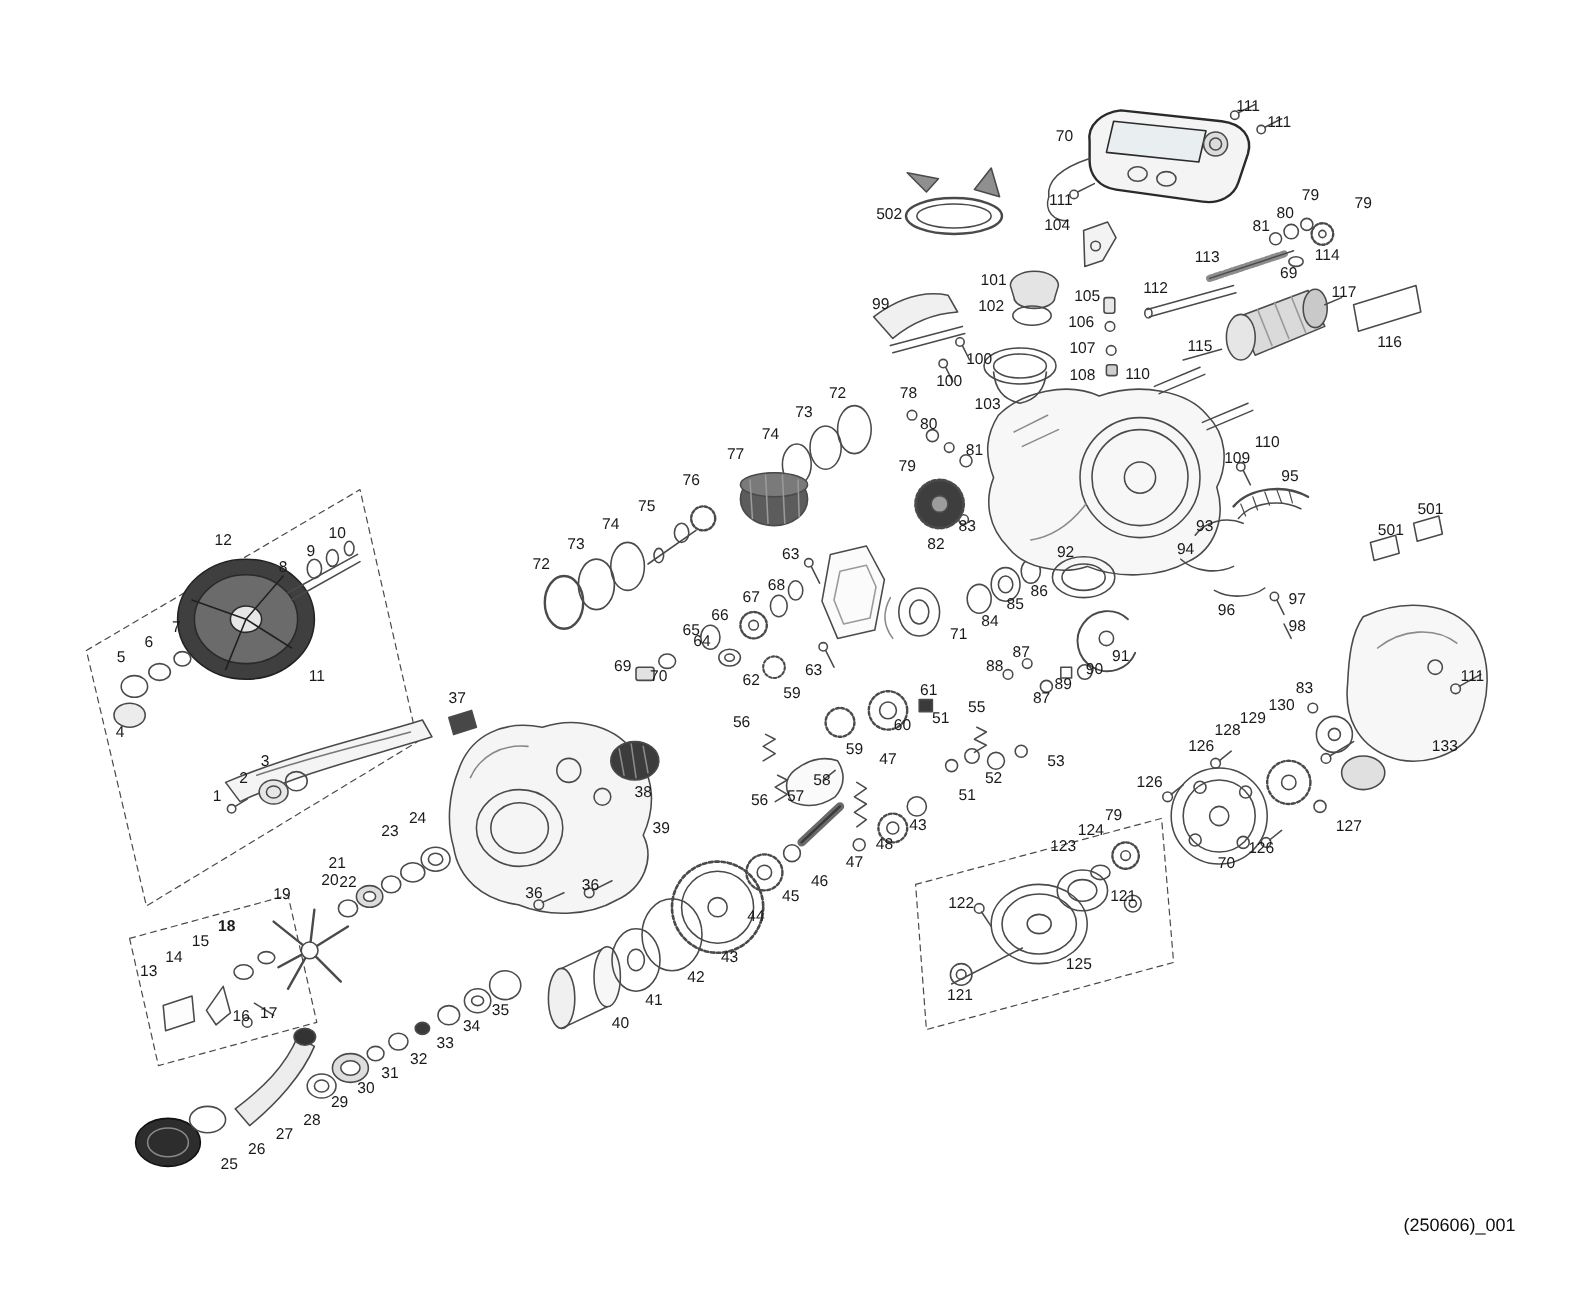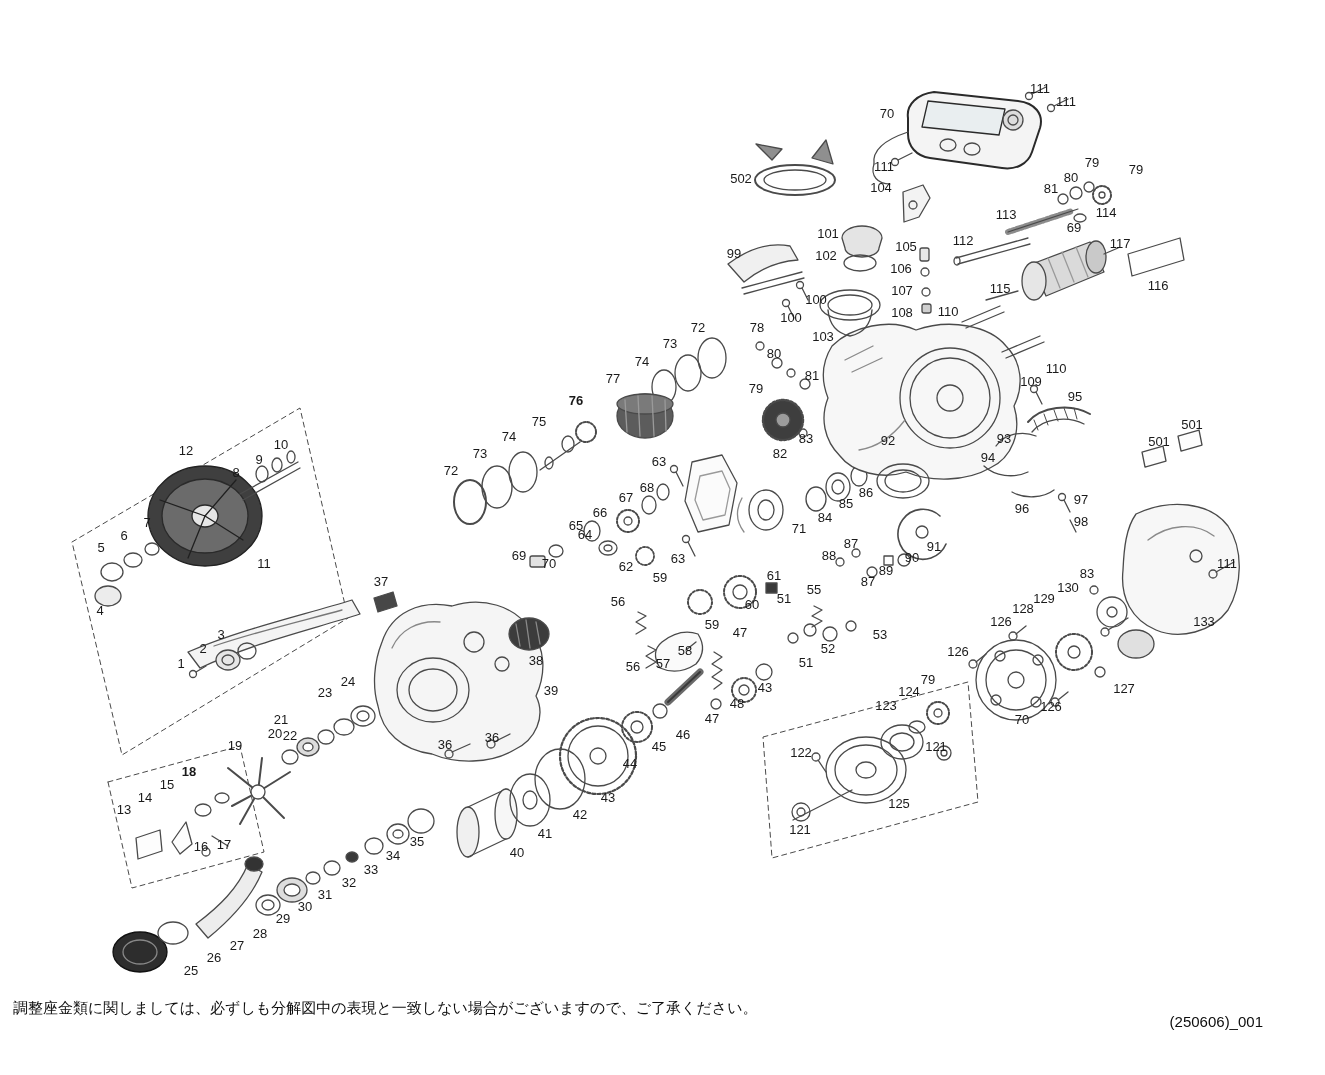--- a/index.html
+++ b/index.html
@@ -404,31 +404,31 @@
       <div class="part-label" style="left: 757px; top: 327px;">78</div>
       <div class="part-label" style="left: 670px; top: 343px;">73</div>
       <div class="part-label" style="left: 774px; top: 353px;">80</div>
       <div class="part-label" style="left: 642px; top: 361px;">74</div>
       <div class="part-label" style="left: 812px; top: 375px;">81</div>
       <div class="part-label" style="left: 756px; top: 388px;">79</div>
       <div class="part-label" style="left: 613px; top: 378px;">77</div>
       <div class="part-label" style="left: 1056px; top: 368px;">110</div>
       <div class="part-label" style="left: 1031px; top: 381px;">109</div>
       <div class="part-label" style="left: 1075px; top: 396px;">95</div>
-      <div class="part-label" style="left: 576px; top: 400px; font-weight: bold;">76</div>
+      <div class="part-label" style="left: 576px; top: 400px;">76</div>
       <div class="part-label" style="left: 806px; top: 438px;">83</div>
       <div class="part-label" style="left: 780px; top: 453px;">82</div>
       <div class="part-label" style="left: 539px; top: 421px;">75</div>
       <div class="part-label" style="left: 509px; top: 436px;">74</div>
       <div class="part-label" style="left: 1004px; top: 438px;">93</div>
       <div class="part-label" style="left: 988px; top: 457px;">94</div>
       <div class="part-label" style="left: 480px; top: 453px;">73</div>
       <div class="part-label" style="left: 451px; top: 470px;">72</div>
       <div class="part-label" style="left: 659px; top: 461px;">63</div>
-      <div class="part-label" style="left: 888px; top: 440px;">92</div>
+      <div class="part-label" style="left: 888px; top: 460px;">92</div>
       <div class="part-label" style="left: 1159px; top: 441px;">501</div>
       <div class="part-label" style="left: 1192px; top: 424px;">501</div>
       <div class="part-label" style="left: 186px; top: 450px;">12</div>
       <div class="part-label" style="left: 281px; top: 444px;">10</div>
       <div class="part-label" style="left: 259px; top: 459px;">9</div>
       <div class="part-label" style="left: 236px; top: 472px;">8</div>
       <div class="part-label" style="left: 647px; top: 487px; text-align: right;">68</div>
       <div class="part-label" style="left: 866px; top: 492px;">86</div>
       <div class="part-label" style="left: 626px; top: 497px;">67</div>
       <div class="part-label" style="left: 846px; top: 503px;">85</div>
@@ -524,17 +524,16 @@
       <div class="part-label" style="left: 325px; top: 894px;">31</div>
       <div class="part-label" style="left: 305px; top: 906px;">30</div>
       <div class="part-label" style="left: 283px; top: 918px;">29</div>
       <div class="part-label" style="left: 260px; top: 933px;">28</div>
       <div class="part-label" style="left: 237px; top: 945px;">27</div>
       <div class="part-label" style="left: 214px; top: 957px;">26</div>
       <div class="part-label" style="left: 191px; top: 970px;">25</div>
     </div>
 
   <div class="footer-notes">
-    <div>調整座金類に関しましては、必ずしも分解図中の表現と一致しない場合がございますので、ご了承ください。</div>
   </div>
 
   <div class="doc-code">(250606)_001</div>
 </div>
 
 </body></html>

